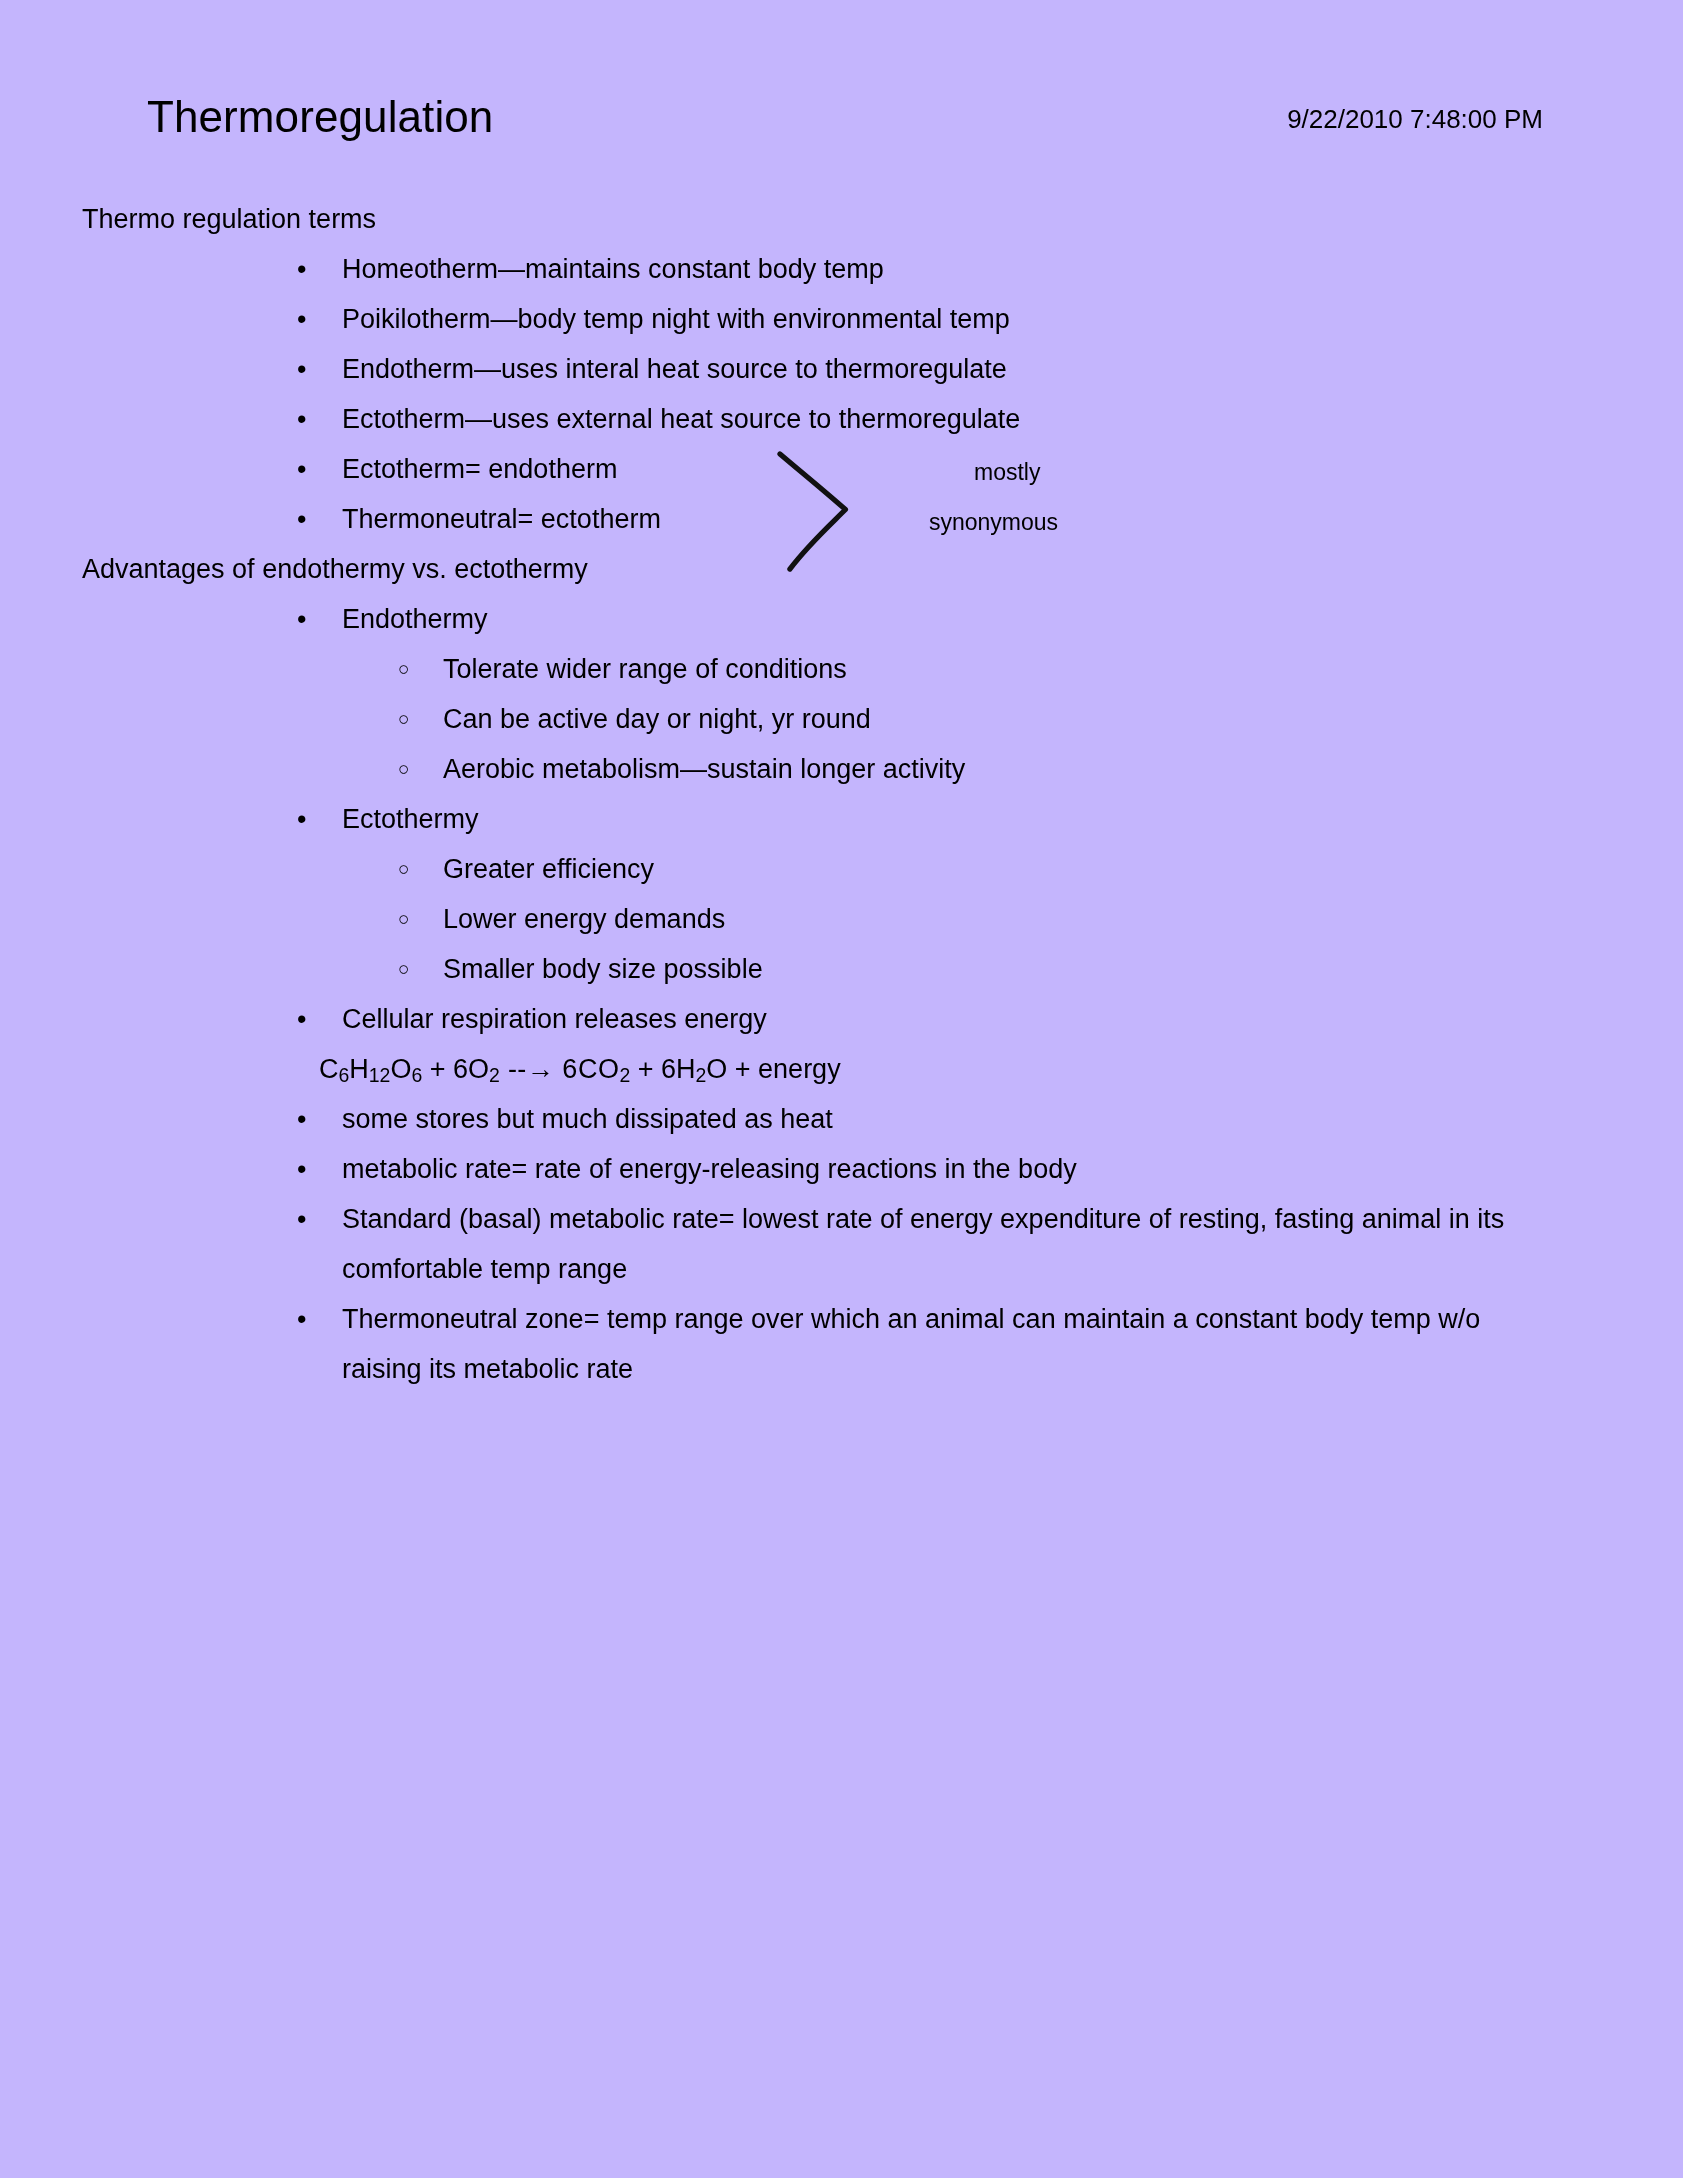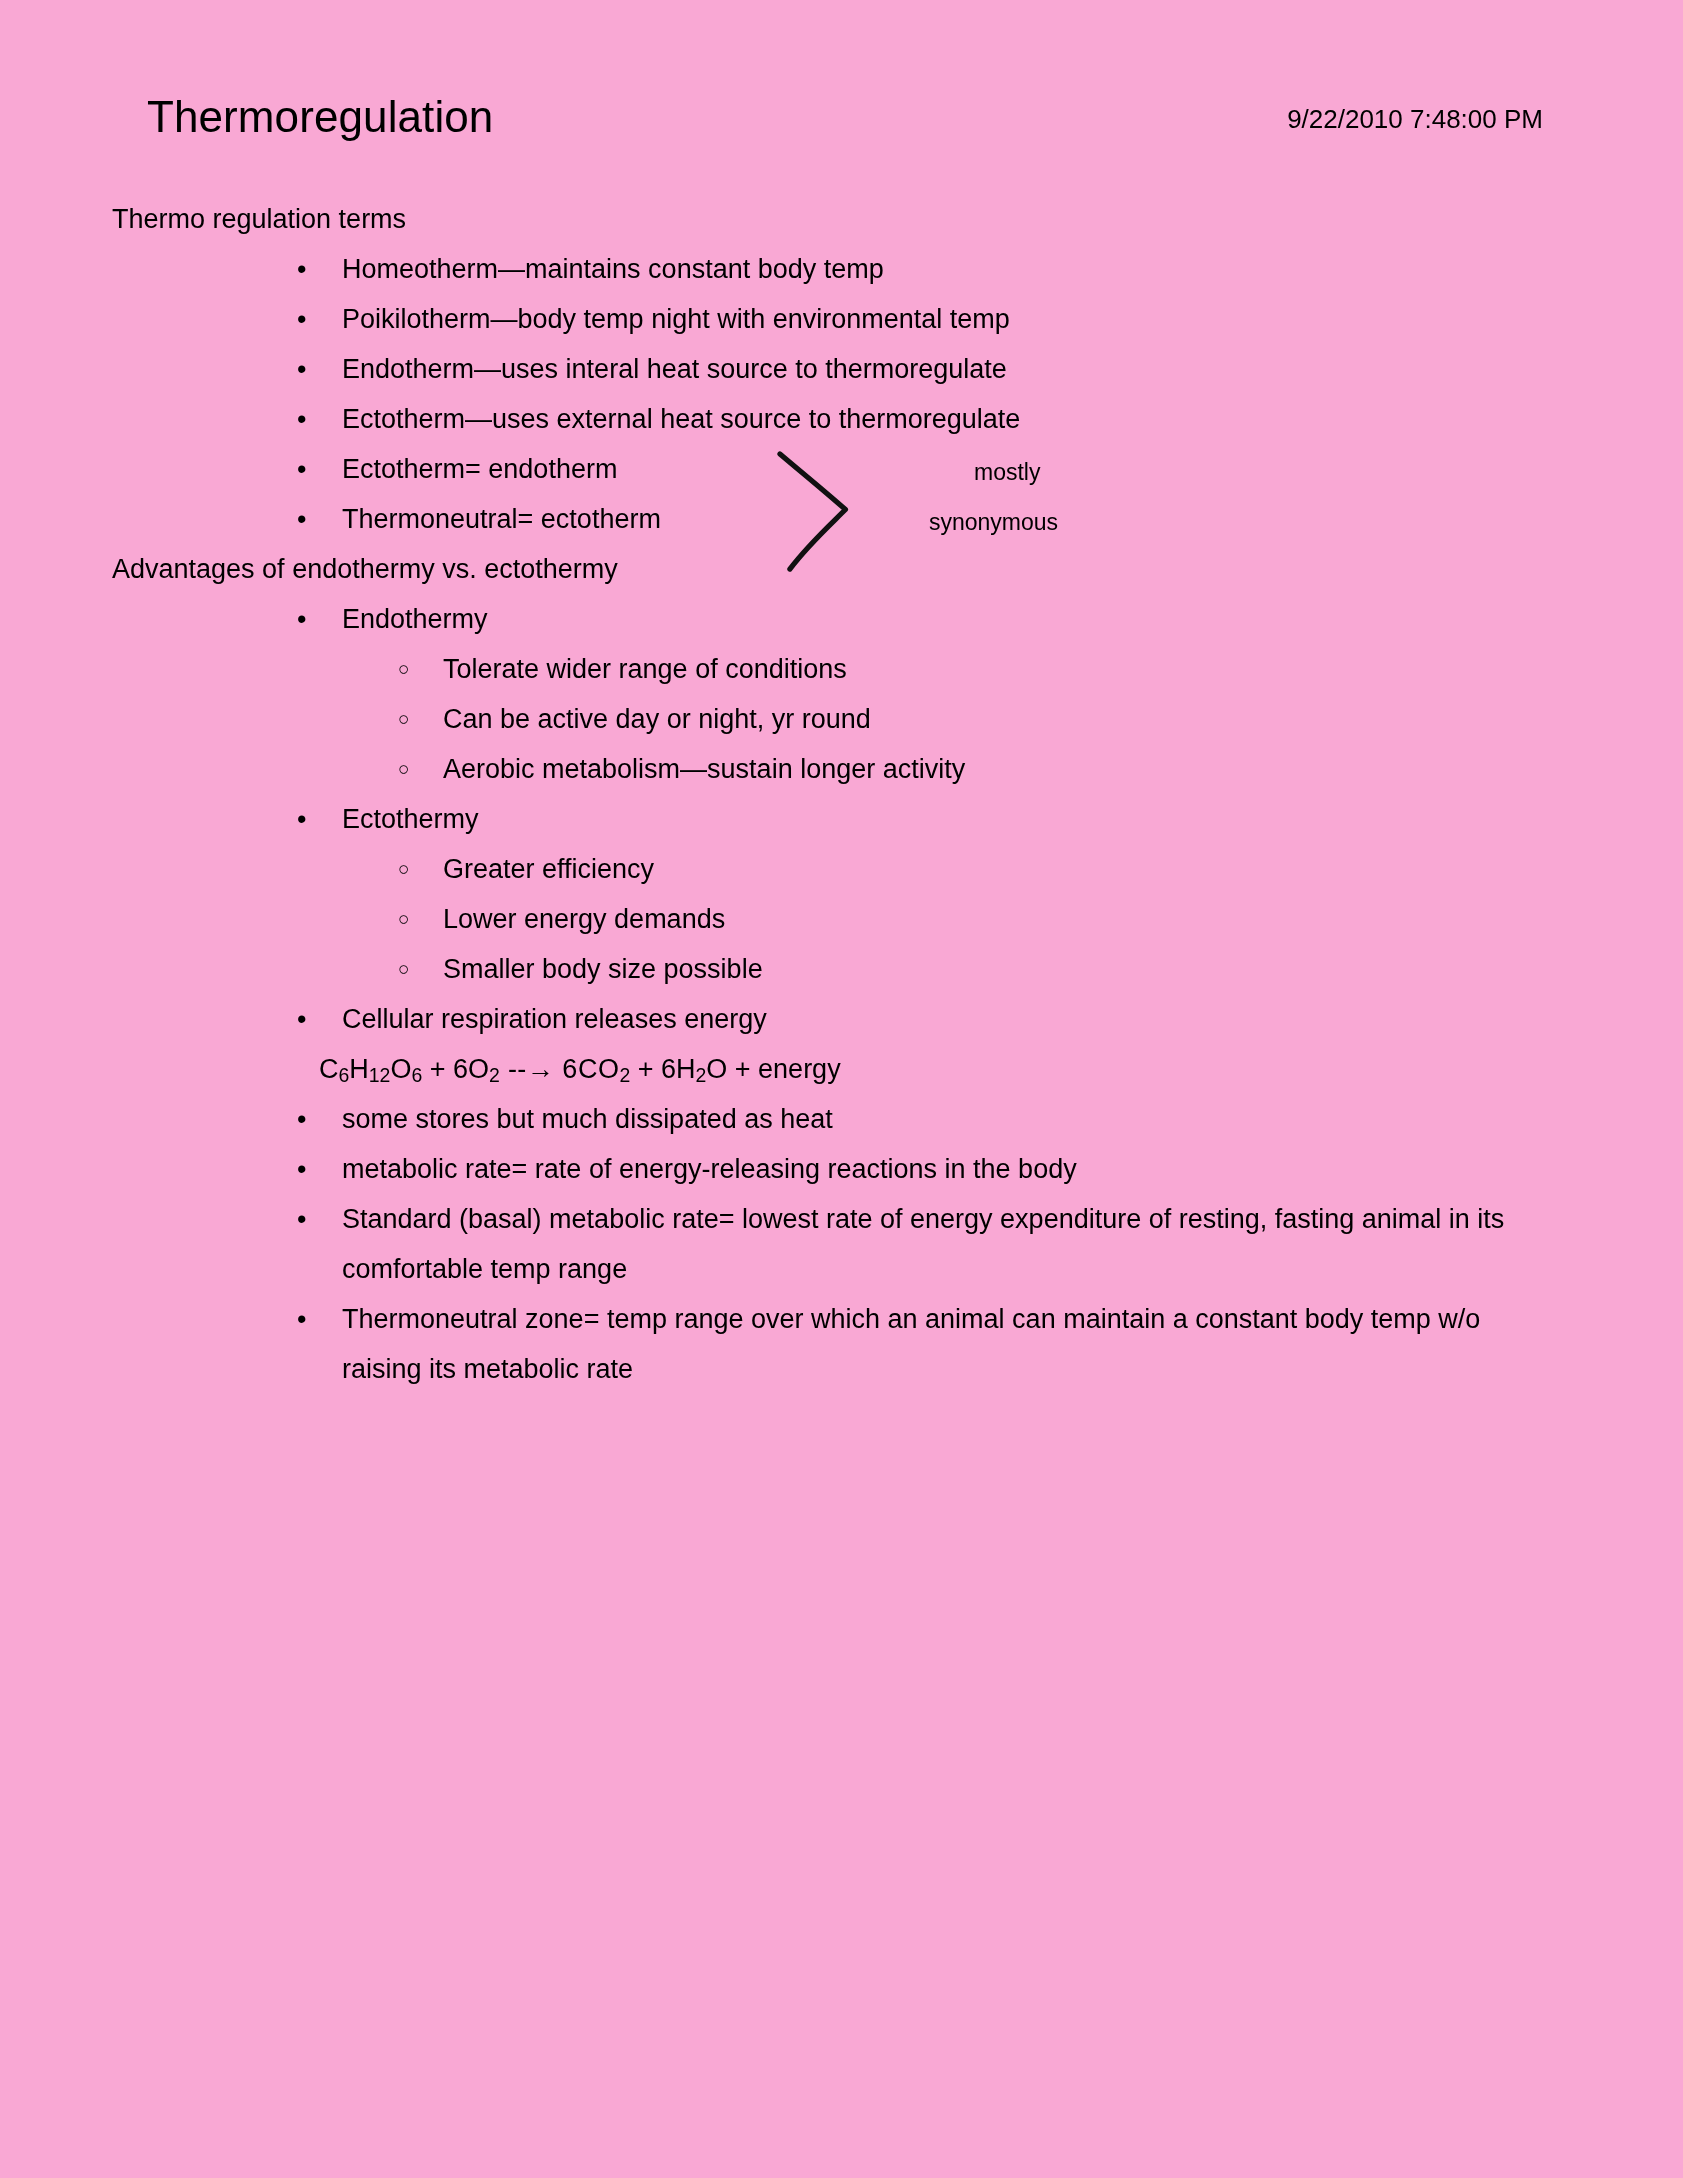--- a/index.html
+++ b/index.html
@@ -9,21 +9,21 @@
   }
   body {
     font-family: "Liberation Sans", "DejaVu Sans", sans-serif;
     color: #000000;
     -webkit-font-smoothing: antialiased;
   }
   #page {
     position: relative;
     width: 1683px;
     height: 2178px;
-    background: #f9a8d4;
+    background: #c4b5fd;
     overflow: hidden;
   }
 
   
   .header {
     position: absolute;
     left: 147px;
     top: 91px;
     width: 1396px;
     height: 55px;
@@ -56,21 +56,21 @@
   }
 
   .line {
     position: relative;
     font-size: 27px;
     line-height: 50px;
     white-space: nowrap;
   }
 
   
-  .lvl0 { padding-left: 112px; }
+  .lvl0 { padding-left: 82px; }
   .lvl1 { padding-left: 342px; }
   .lvl2 { padding-left: 443px; }
   .cont1 { padding-left: 307px; margin-left: 12px; }   
 
   
   .wrap { white-space: normal; width: 1168px; }
 
   
   .line .marker {
     position: absolute;

